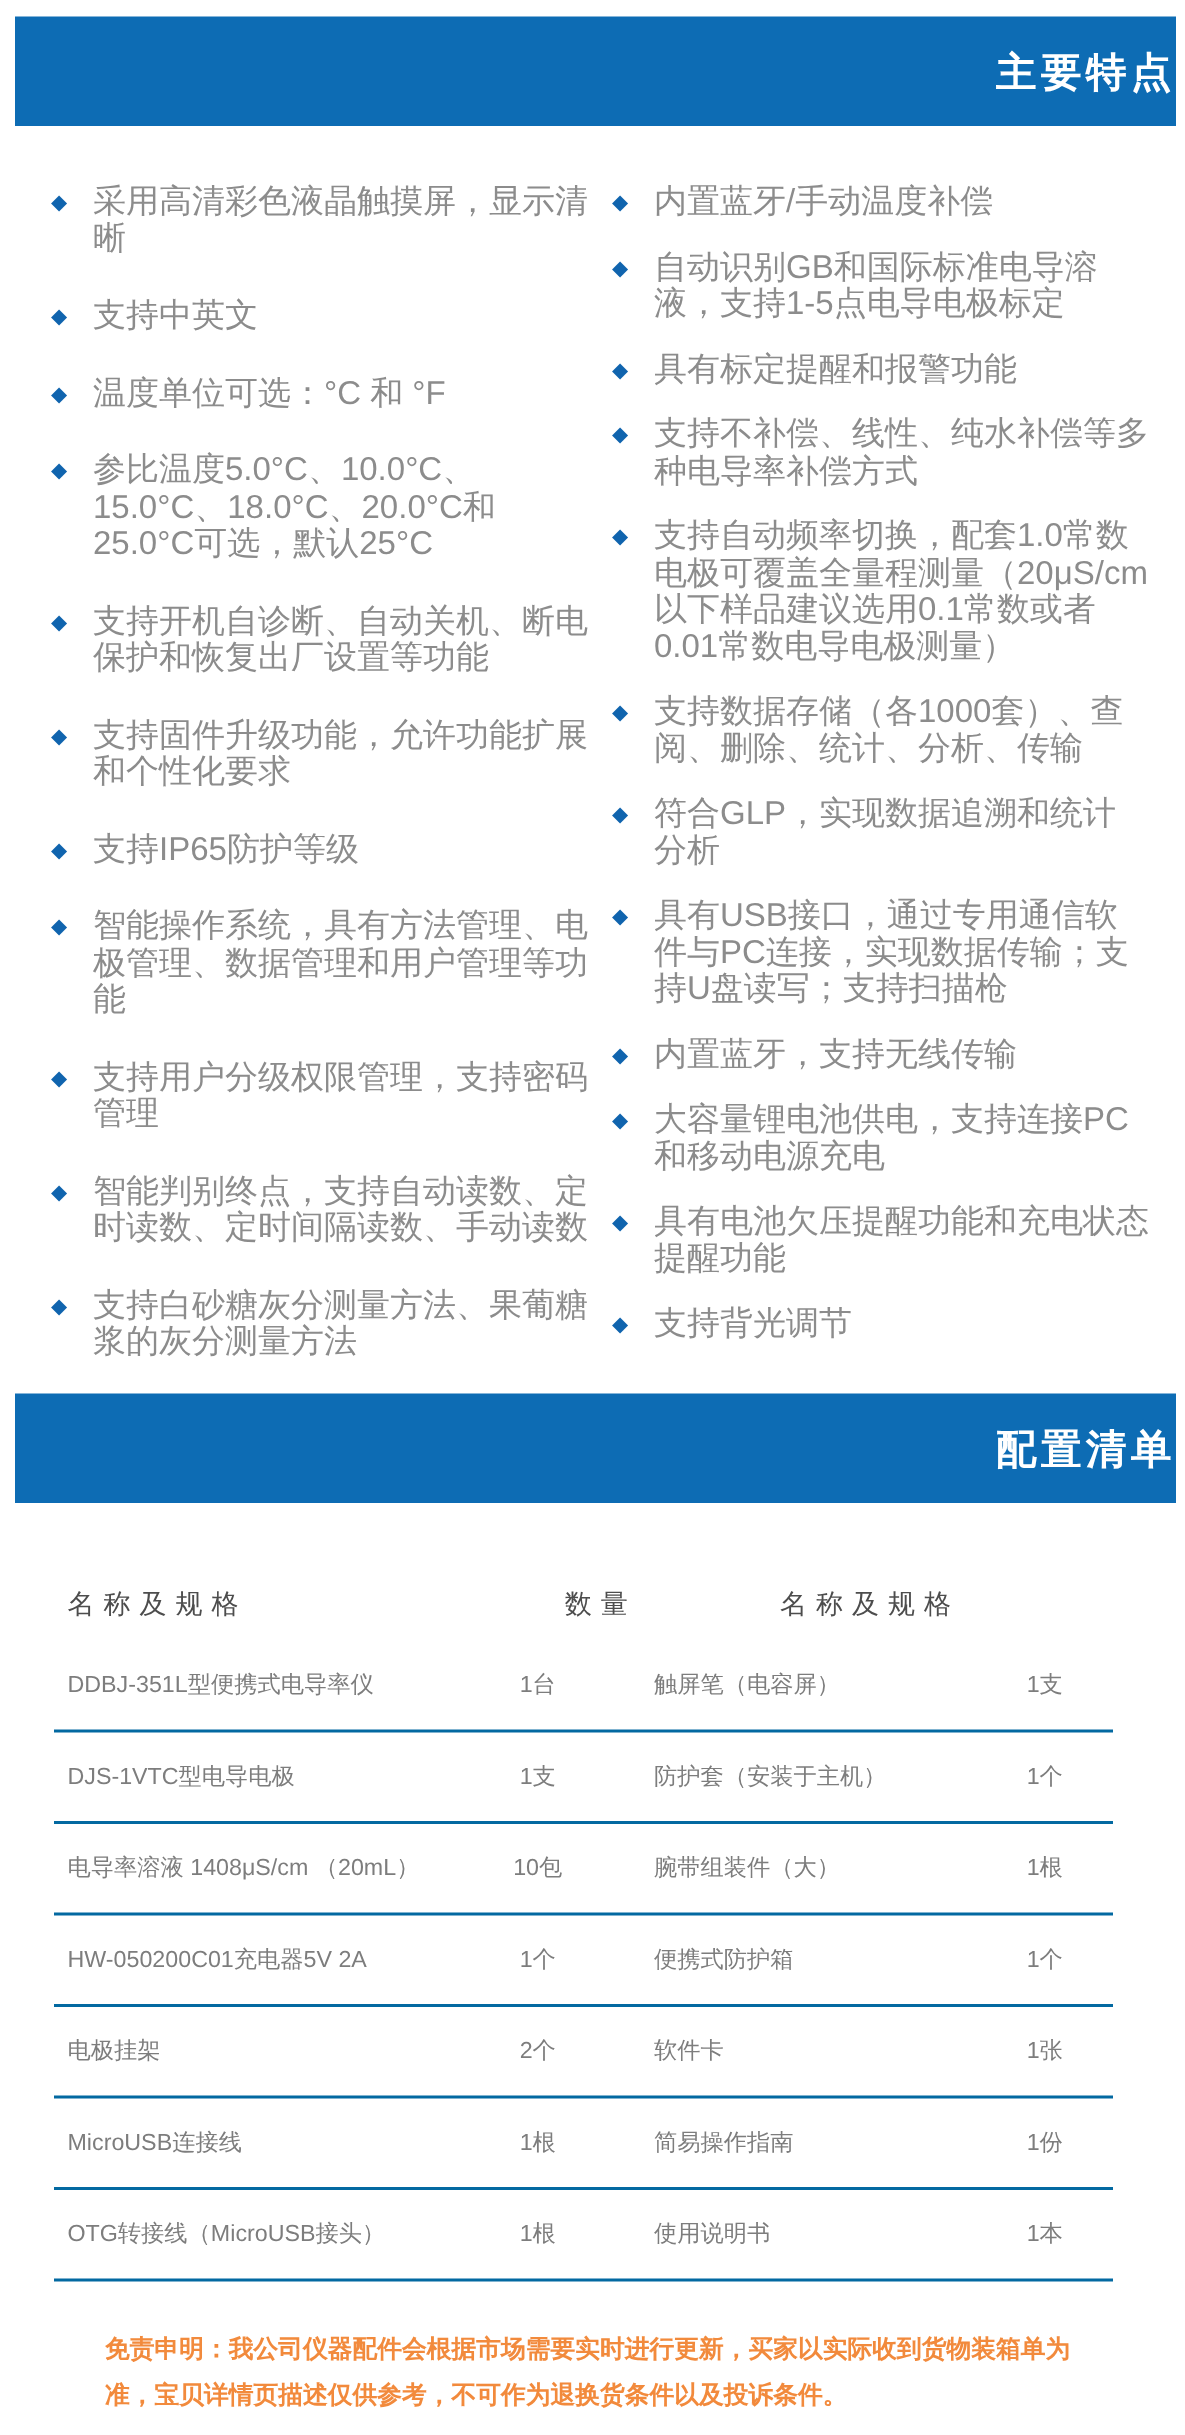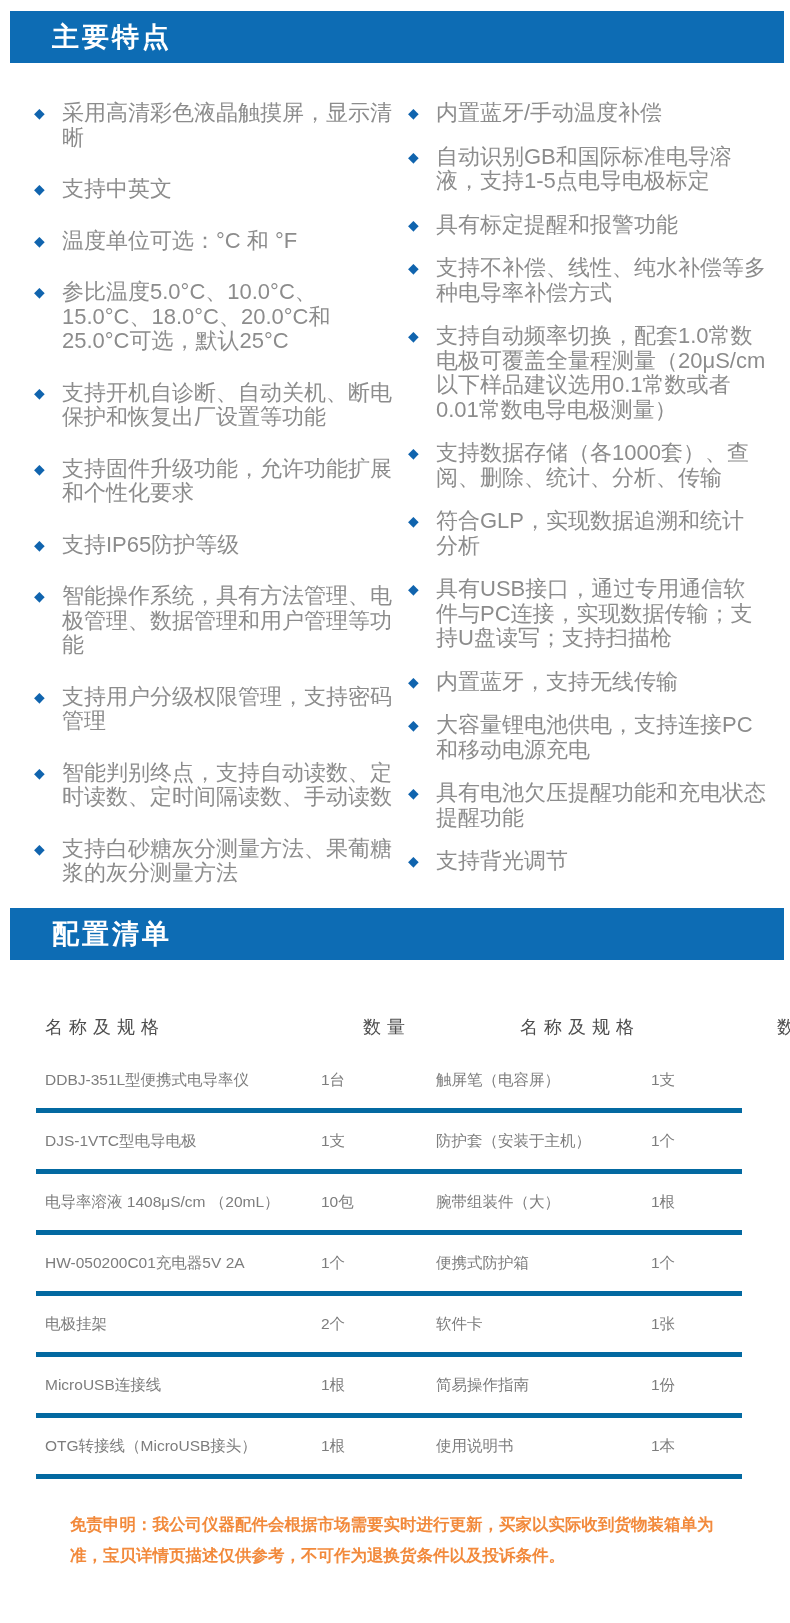--- a/index.html
+++ b/index.html
@@ -4,24 +4,25 @@
 <style>
   * { margin:0; padding:0; box-sizing:border-box; }
   html,body { background:#ffffff; }
   body {
     width:790px; height:1623px; overflow:hidden;
     font-family:"Liberation Sans","DejaVu Sans",sans-serif;
   }
 
   
   .bar {
-    margin-left:10px; width:774px; height:52px;
+    margin-left:10px; width:774px; height:73px;
     background:#0d6cb4; color:#ffffff;
     display:flex; align-items:center;
     padding-left:42px;
+    justify-content:flex-end;
   }
   .bar.first { margin-top:11px; }
   .bar-title {
     font-size:27px; font-weight:700; letter-spacing:3px;
   }
 
   
   .features {
     height:845px; padding:38px 24px 0 34px;
     display:grid; grid-template-columns:1fr 1fr; column-gap:16px;
@@ -40,26 +41,26 @@
   .ftext {
     flex:1; color:#8c8c8c; font-size:22px; line-height:24.5px;
   }
 
   
   .pkg-table { margin:42px 0 0 36px; width:706px; }
   .trow {
     display:grid; grid-template-columns:285px 75px 255px 91px;
     align-items:center;
   }
-  .trow.data { height:61px; border-bottom:5px solid #0369a1; }
+  .trow.data { height:61px; border-bottom:2px solid #0369a1; }
   .trow.head { height:50px;gap:42px; }
   .cell { font-size:15.5px; color:#7d7d7d; }
   .cell.name { text-align:left; padding-left:9px; }
   .cell.name2 { padding-left:40px; }
-  .cell.qty { text-align:left; }
+  .cell.qty { text-align:center; }
   .trow.head .cell {
     color:#4d4d4d; font-size:18px; font-weight:500; letter-spacing:6px;
   }
 
   
   .disclaimer {
     margin:30px 52px 0 70px;
     color:#f28a3c; font-size:16.5px; font-weight:700; line-height:31px;
   }
 </style>

